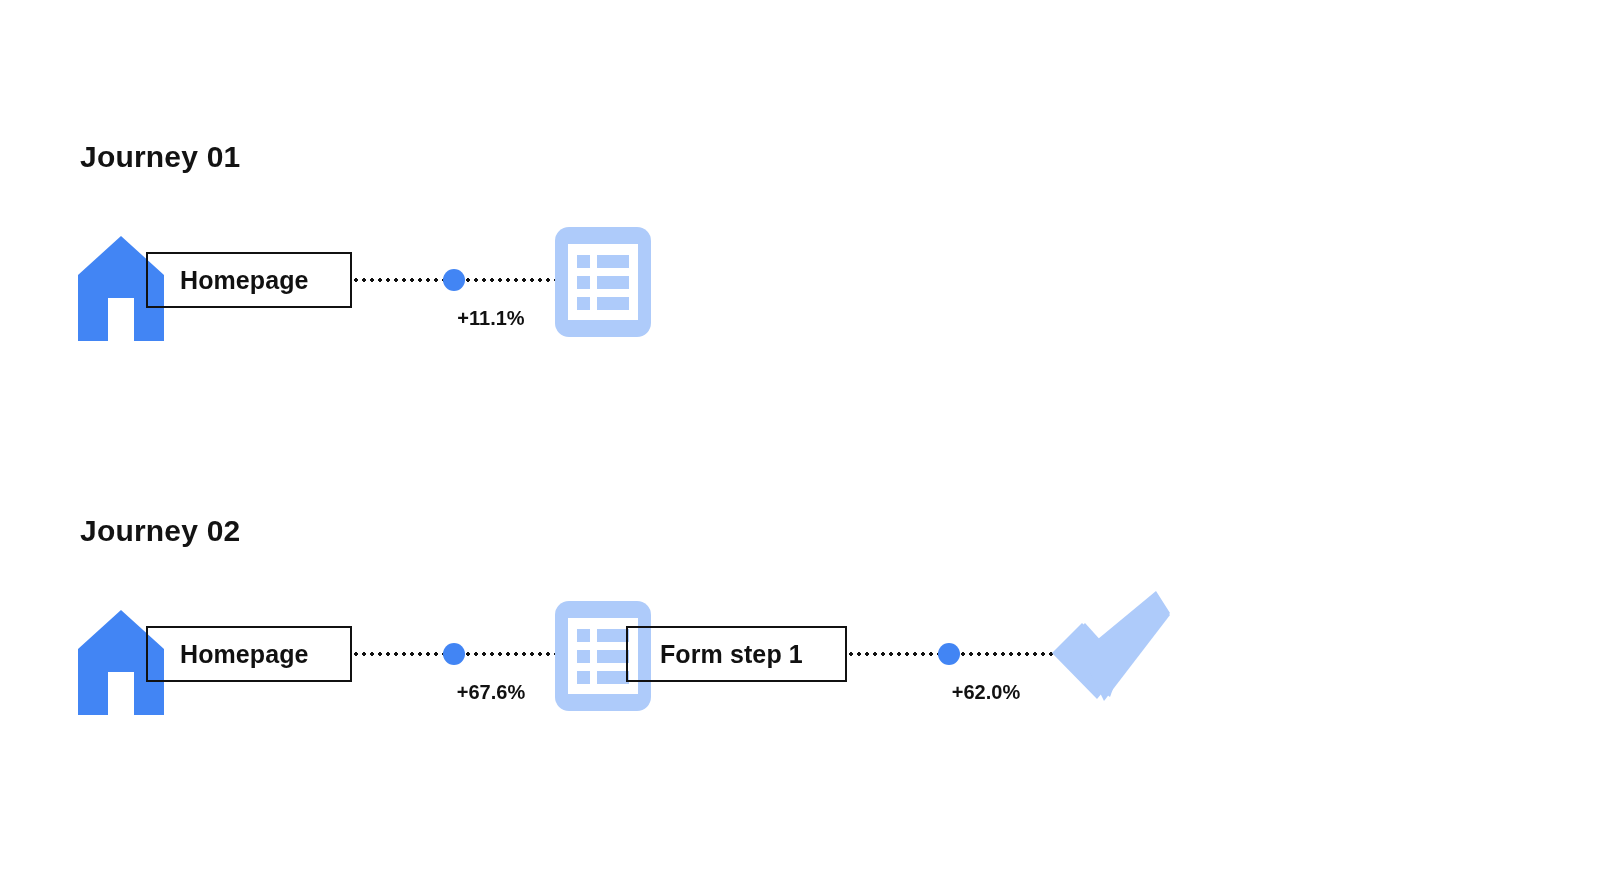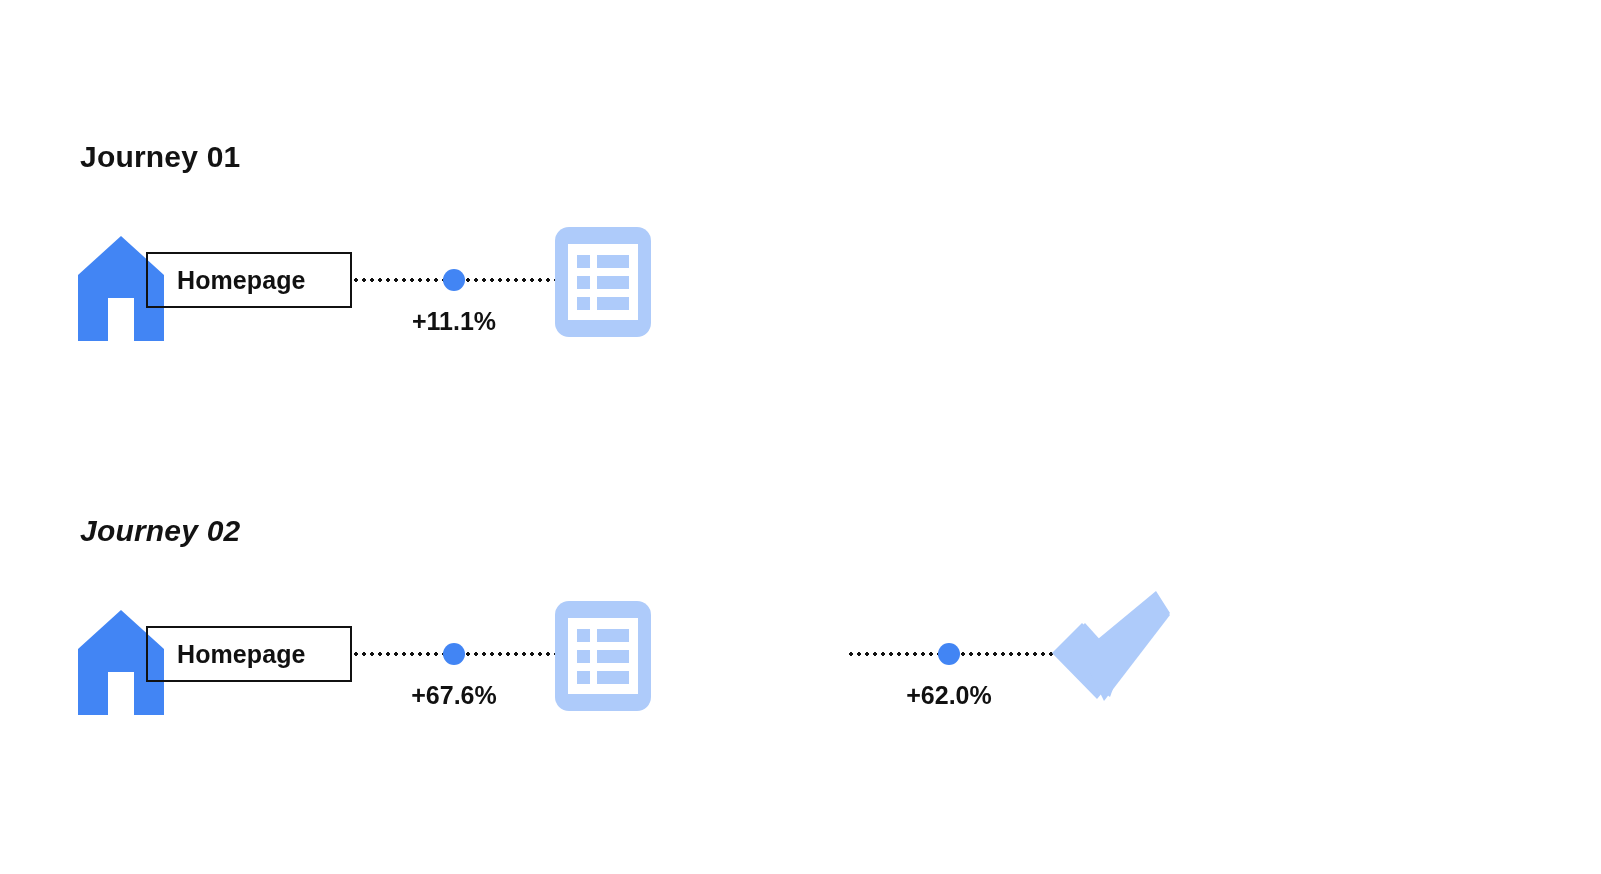--- a/index.html
+++ b/index.html
@@ -28,21 +28,21 @@
     position: absolute;
     font-family: "Liberation Sans", sans-serif;
     font-weight: bold;
     font-size: 30px;
     letter-spacing: 0.2px;
     color: #131313;
     white-space: nowrap;
     line-height: 1;
   }
   #journey-01-title { left: 80px; top: 142px; }
-  #journey-02-title { left: 80px; top: 516px; font-style: italic; }
+  #journey-02-title { left: 80px; top: 516px; }
 
   
   .flow-row {
     position: absolute;
     left: 0;
     width: 1601px;
     height: 130px;
   }
   #flow-row-01 { top: 215px; }
   #flow-row-02 { top: 589px; }
@@ -57,23 +57,22 @@
     align-items: center;
     height: 56px;
     z-index: 6;
   }
   .node-box .node-label {
     font-family: "Liberation Sans", sans-serif;
     font-weight: bold;
     font-size: 25px;
     color: #111111;
     white-space: nowrap;
-    padding-left: 17px;
+    padding-left: 32px;
     letter-spacing: 0.1px;
-    margin-left: 12px;
   }
 
   
   .connector {
     position: absolute;
     height: 4px;
     z-index: 2;
     background-image: radial-gradient(circle closest-side, #111111 99%, transparent 100%);
     background-size: 8px 4px;
     background-repeat: repeat-x;
@@ -88,26 +87,27 @@
     border-radius: 50%;
     background: #4285F4;
     z-index: 4;
   }
 
   
   .pct-label {
     position: absolute;
     font-family: "Liberation Sans", sans-serif;
     font-weight: bold;
-    font-size: 25px;
+    font-size: 20px;
     color: #111111;
     white-space: nowrap;
     text-align: right;
     transform: translateX(-50%);
     z-index: 5;
+    margin-left: 37px;
   }
 
   
   .node-icon {
     position: absolute;
     z-index: 3;
   }
   .node-icon svg { display: block; }
 </style>
 </head>
@@ -173,20 +173,23 @@
         <rect x="13" y="17" width="70" height="76" fill="#ffffff"></rect>
         <rect x="22" y="28" width="13" height="13" fill="#AECBFA"></rect>
         <rect x="42" y="28" width="32" height="13" fill="#AECBFA"></rect>
         <rect x="22" y="49" width="13" height="13" fill="#AECBFA"></rect>
         <rect x="42" y="49" width="32" height="13" fill="#AECBFA"></rect>
         <rect x="22" y="70" width="13" height="13" fill="#AECBFA"></rect>
         <rect x="42" y="70" width="32" height="13" fill="#AECBFA"></rect>
       </svg>
     </div>
 
+    <div class="node-box" style="left:626px; top:37px; width:221px;">
+      <span class="node-label">Form step 1</span>
+    </div>
 
     <div class="connector" style="left:847px; top:63px; width:278px;"></div>
     <div class="connector-dot" style="left:938px; top:54px;"></div>
     <div class="pct-label" style="left:949px; top:92px;">+62.0%</div>
 
     <div class="node-icon" style="left:1052px; top:2px;">
       <svg width="118" height="122" viewBox="0 0 118 122" xmlns="http://www.w3.org/2000/svg">
         <path d="M0 62 L30 32 L46 48 L46 48 L104 0 L118 22 L45 108 Z" fill="#AECBFA"></path>
         <path d="M2 63 L33 32 L70 73 L58 106 Z" fill="#AECBFA"></path>
         <path d="M35 75 L101 4 L118 24 L52 110 Z" fill="#AECBFA"></path>

